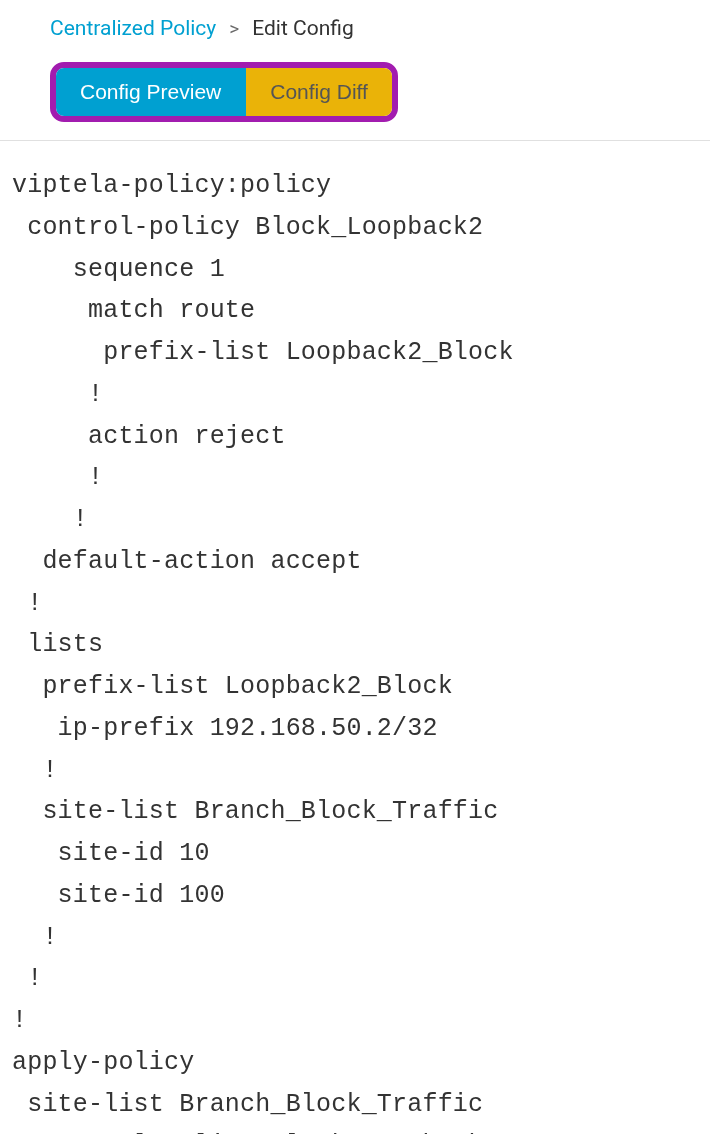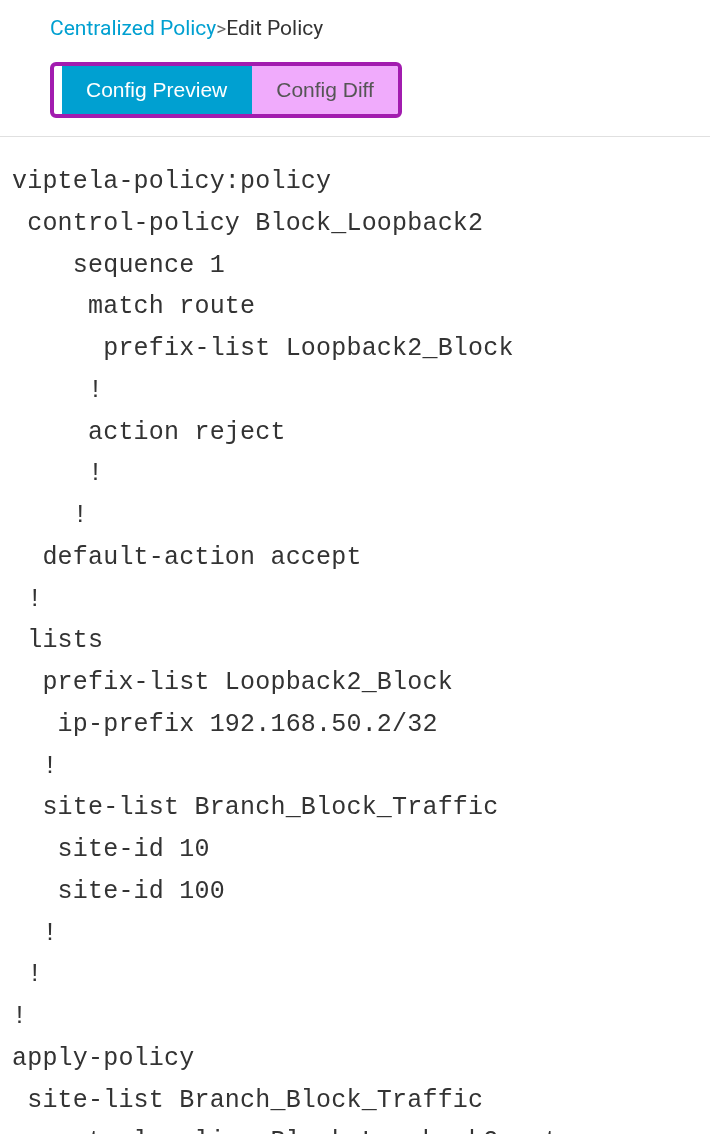--- a/index.html
+++ b/index.html
@@ -12,48 +12,47 @@
       background: #ffffff;
       width: 710px;
       height: 1134px;
     }
     .header {
       padding: 16px 50px 18px 50px;
     }
     .breadcrumb {
       display: flex;
       align-items: center;
-      gap: 0;
+      gap: 13px;
       font-size: 21px;
       margin-bottom: 22px;
     }
     .breadcrumb-link {
       color: #00a0d1;
       cursor: pointer;
     }
     .breadcrumb-sep {
       color: #6a6a6a;
       font-size: 19px;
     }
     .breadcrumb-current {
       color: #333333;
     }
     .tab-group {
       display: inline-flex;
-      border: 4px solid #a21caf;
-      border-radius: 6px;
+      border: 6px solid #a21caf;
+      border-radius: 14px;
       overflow: hidden;
-      padding-left: 8px;
     }
     .tab {
       padding: 12px 24px;
       font-size: 21px;
       cursor: pointer;
       border: none;
-      background: #f0abfc;
+      background: #eab308;
       color: #555555;
     }
     .tab.active {
       background: #00a0d1;
       color: #ffffff;
     }
     .tab + .tab {
       border-left: 1px solid #00a0d1;
     }
     .divider {
@@ -73,21 +72,21 @@
       letter-spacing: 0.2px;
     }
   </style>
 </head>
 <body>
 
 <div class="header">
   <div class="breadcrumb">
     <span class="breadcrumb-link">Centralized Policy</span>
     <span class="breadcrumb-sep">&gt;</span>
-    <span class="breadcrumb-current">Edit Policy</span>
+    <span class="breadcrumb-current">Edit Config</span>
   </div>
   <div class="tab-group">
     <button class="tab active">Config Preview</button>
     <button class="tab">Config Diff</button>
   </div>
 </div>
 
 <hr class="divider">
 
 <div class="config-body">

